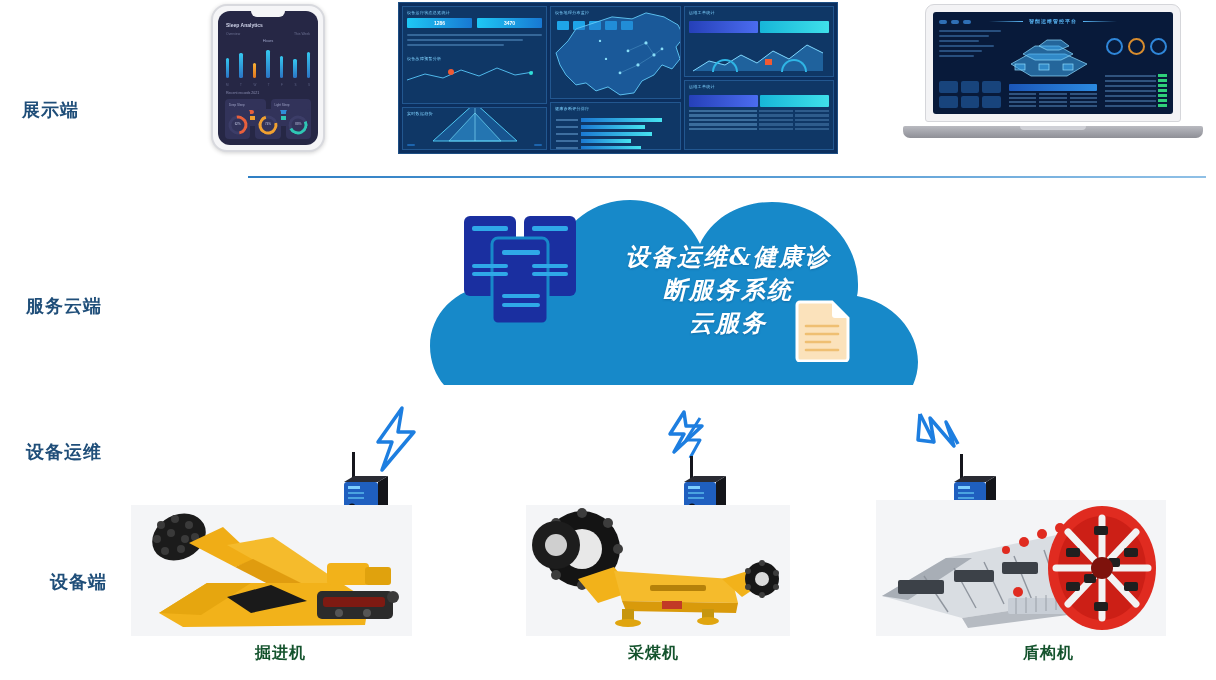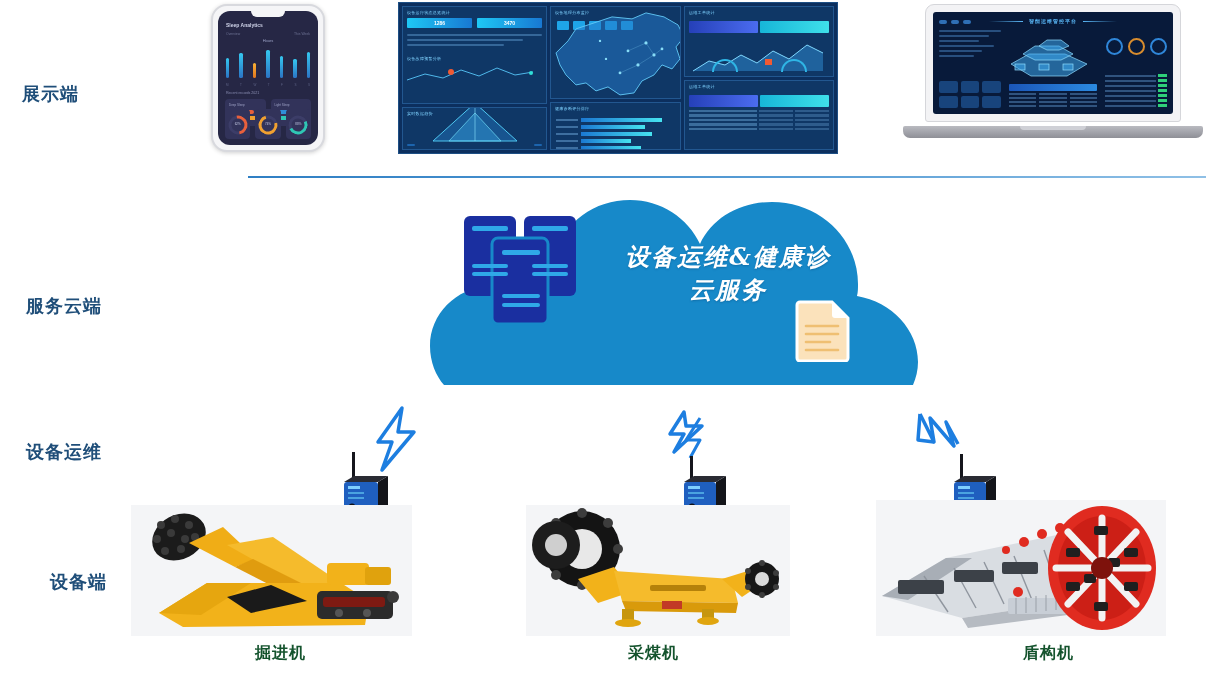--- a/index.html
+++ b/index.html
@@ -4,21 +4,21 @@
 <style>
   * { margin:0; padding:0; box-sizing:border-box; }
   html,body { width:1216px; height:680px; background:#ffffff; overflow:hidden; }
   body { font-family:"Liberation Sans","DejaVu Sans",sans-serif; position:relative; }
 
   
   .tier-label{
     position:absolute; color:#1f4e79; font-weight:700;
     font-size:18px; letter-spacing:1px; white-space:nowrap;
   }
-  #lbl-display { left:22px;  top:82px;  }
+  #lbl-display { left:22px;  top:98px;  }
   #lbl-cloud   { left:26px;  top:294px; }
   #lbl-iot     { left:26px;  top:440px; }
   #lbl-device  { left:50px;  top:570px; }
 
   
   .divider{
     position:absolute; left:248px; top:176px; width:958px; height:2px;
     background:linear-gradient(to right,#2f7fc4,#5b9fd6 60%,#8fc0e6);
   }
 
@@ -525,20 +525,21 @@
       <rect x="70" y="50" width="36" height="4" rx="2"></rect>
       <rect x="70" y="58" width="36" height="4" rx="2"></rect>
       <rect x="40" y="36" width="38" height="5" rx="2"></rect>
       <rect x="40" y="80" width="38" height="4" rx="2"></rect>
       <rect x="40" y="89" width="38" height="4" rx="2"></rect>
     </g>
   </svg>
 
   <div class="cloud-txt">
     <div>设备运维&amp;健康诊</div>
+    <div>断服务系统</div>
     <div>云服务</div>
   </div>
 
   <svg class="docicon" width="58" height="62" viewBox="0 0 58 62">
     <path d="M6,2 H38 L54,18 V58 A3,3 0 0 1 51,61 H6 A3,3 0 0 1 3,58 V5 A3,3 0 0 1 6,2 Z" fill="#fbe2bb" stroke="#ffffff" stroke-width="3"></path>
     <path d="M38,2 L54,18 H41 A3,3 0 0 1 38,15 Z" fill="#ffffff"></path>
     <g stroke="#efbf72" stroke-width="2.6" stroke-linecap="round">
       <line x1="12" y1="26" x2="44" y2="26"></line>
       <line x1="12" y1="34" x2="44" y2="34"></line>
       <line x1="12" y1="42" x2="36" y2="42"></line>

